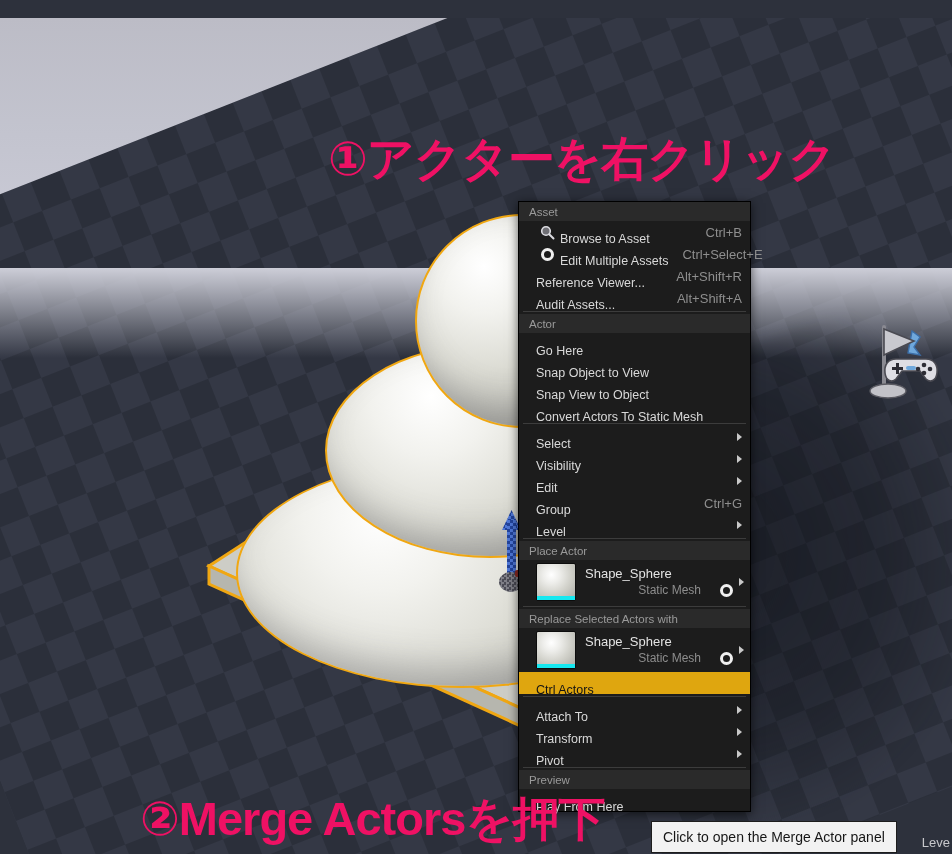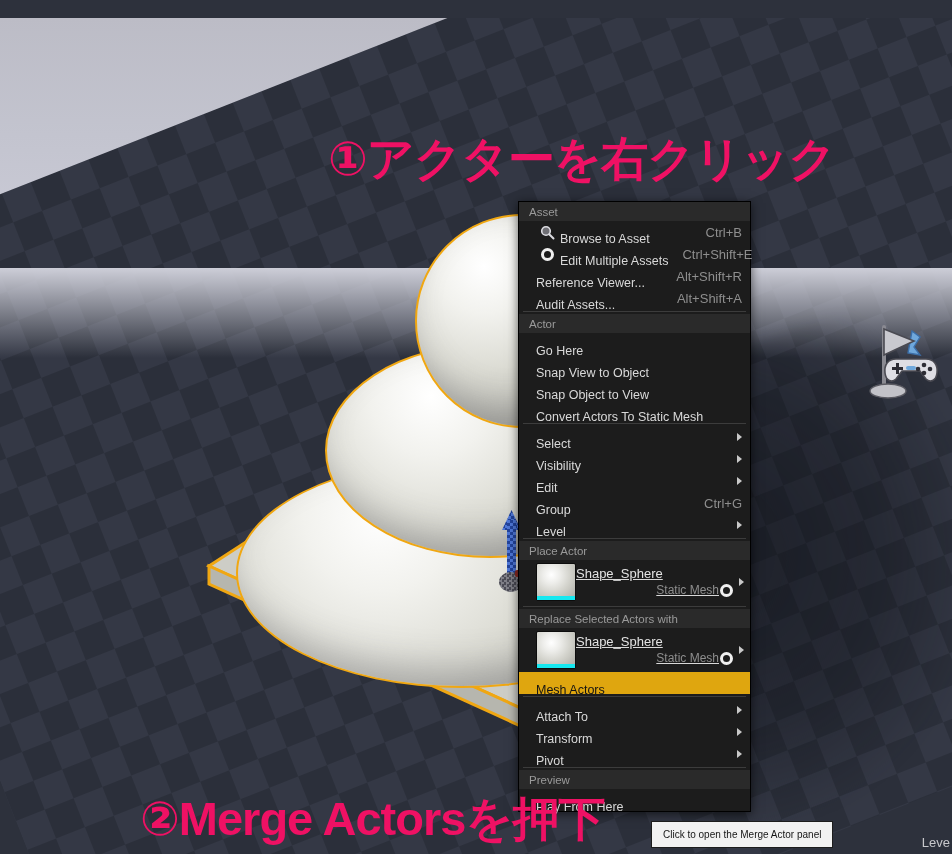--- a/index.html
+++ b/index.html
@@ -157,46 +157,46 @@
     position: relative;
     flex: 0 0 auto;
     align-self: center;
   }
   .ctx-asset .thumb::after {
     content: ""; position: absolute; left: 0; right: 0; bottom: 0; height: 4px;
     background: #16e8f0;
   }
   .ctx-asset .meta {
     flex: 1 1 auto; display: flex; flex-direction: column;
-    justify-content: center; min-width: 0; text-decoration: underline;
+    justify-content: center; padding-left: 9px; min-width: 0;
   }
   .ctx-asset .a-name { font-size: 13px; color: #e3e3e3; line-height: 17px; }
   .ctx-asset .a-type {
     font-size: 12px; color: #8d8d8d; line-height: 17px;
-    text-align: left; display: flex; align-items: center; justify-content: flex-end; gap: 1px;
+    text-align: left; display: flex; align-items: center; justify-content: flex-end; gap: 19px;
   }
   .ctx-asset .arrow {
     align-self: center;
     width: 0; height: 0; margin-left: 6px;
     border-left: 5px solid #c9c9c9;
     border-top: 4px solid transparent;
     border-bottom: 4px solid transparent;
   }
   .ring-ico {
     display: inline-block; width: 13px; height: 13px;
     border: 3px solid #f0f0f0; border-radius: 50%;
   }
 
   
   .tooltip {
     position: absolute; left: 651px; top: 821px;
     background: #f2f2f2;
     border: 1px solid #1d1d1d;
     color: #161616;
-    font-size: 10px;
+    font-size: 14px;
     padding: 7px 11px;
     z-index: 60;
     white-space: nowrap;
   }
 
   
   .anno {
     position: absolute;
     color: #ef1164;
     font-weight: bold;
@@ -277,42 +277,42 @@
           </svg>
       </span>
       <span class="lbl">Browse to Asset</span>
       <span class="shortcut">Ctrl+B</span>
     </div>
     <div class="ctx-item with-ico has-shortcut">
       <span class="ico">
           <span class="ring-ico"></span>
         </span>
       <span class="lbl">Edit Multiple Assets</span>
-      <span class="shortcut">Ctrl+Shift+E</span>
+      <span class="shortcut">Ctrl+Select+E</span>
     </div>
     <div class="ctx-item has-shortcut">
       <span class="lbl">Reference Viewer...</span>
       <span class="shortcut">Alt+Shift+R</span>
     </div>
     <div class="ctx-item has-shortcut">
       <span class="lbl">Audit Assets...</span>
       <span class="shortcut">Alt+Shift+A</span>
     </div>
 
     <div class="ctx-sep"></div>
 
     <div class="ctx-section-title">Actor</div>
     <div class="ctx-item">
       <span class="lbl">Go Here</span>
     </div>
     <div class="ctx-item">
+      <span class="lbl">Snap Object to View</span>
+    </div>
+    <div class="ctx-item">
       <span class="lbl">Snap View to Object</span>
-    </div>
-    <div class="ctx-item">
-      <span class="lbl">Snap Object to View</span>
     </div>
     <div class="ctx-item">
       <span class="lbl">Convert Actors To Static Mesh</span>
     </div>
 
     <div class="ctx-sep"></div>
 
     <div class="ctx-item">
       <span class="lbl">Select</span>
       <span class="arrow"></span>
@@ -358,21 +358,21 @@
         <span class="a-name">Shape_Sphere</span>
         <span class="a-type">
           <span>Static Mesh</span>
           <span class="ring-ico"></span>
         </span>
       </div>
       <span class="arrow"></span>
     </div>
 
     <div class="ctx-item highlight">
-      <span class="lbl">Mesh Actors</span>
+      <span class="lbl">Ctrl Actors</span>
     </div>
 
     <div class="ctx-sep"></div>
 
     <div class="ctx-item">
       <span class="lbl">Attach To</span>
       <span class="arrow"></span>
     </div>
     <div class="ctx-item">
       <span class="lbl">Transform</span>

